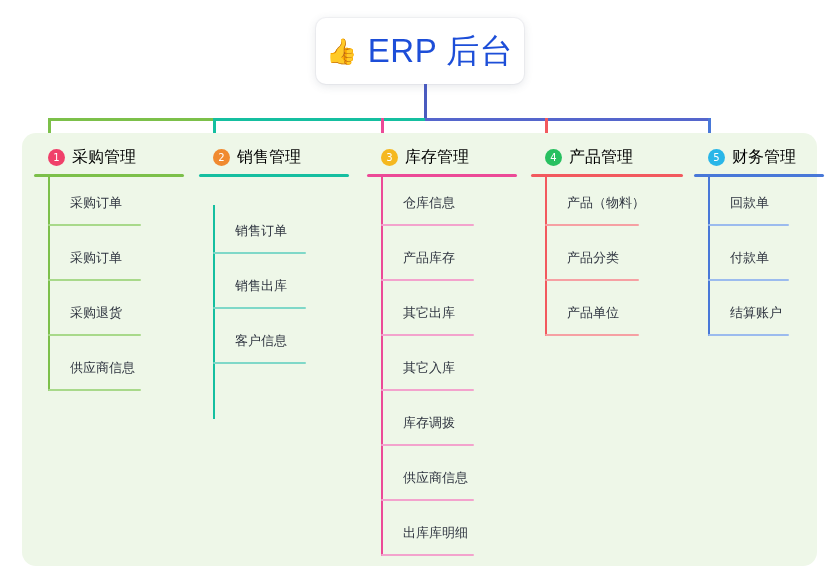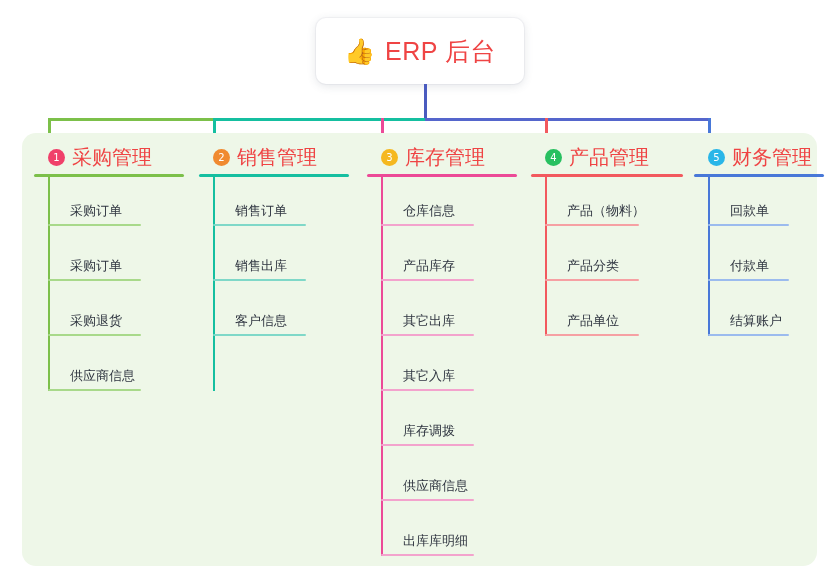--- a/index.html
+++ b/index.html
@@ -24,22 +24,22 @@
     background: #ffffff;
     border-radius: 10px;
     box-shadow: 0 2px 10px rgba(60,70,90,0.14), 0 0 0 1px rgba(70,80,110,0.05);
     display: flex;
     align-items: center;
     justify-content: center;
     gap: 10px;
   }
   .root-emoji { font-size: 25px; line-height: 1; }
   .root-title {
-    font-size: 25px;
-    color: #ef4444;
+    font-size: 33px;
+    color: #1d4ed8;
     letter-spacing: 0.5px;
     white-space: nowrap;
   }
 
   
   .ln { position: absolute; }
 
   
   .panel {
     position: absolute;
@@ -66,43 +66,43 @@
     width: 17px; height: 17px;
     border-radius: 50%;
     color: #ffffff;
     font-size: 10px;
     line-height: 17px;
     text-align: center;
     font-family: "DejaVu Sans", sans-serif;
     flex: 0 0 auto;
   }
   .col-title {
-    font-size: 20px;
-    color: #ef4444;
+    font-size: 16px;
+    color: #000000;
     white-space: nowrap;
   }
   .col-rule {
     height: 3px;
     border-radius: 2px;
     margin-top: 5px;
   }
   .col-body { position: relative; }
   .spine {
     position: absolute;
     left: 14px; top: 0;
     width: 2px;
   }
   .leaf {
     position: relative;
     height: 55px;
   }
   .leaf-label {
     position: absolute;
     left: 36px;
-    bottom: 12px;
+    bottom: 20px;
     font-size: 13px;
     color: #2f3540;
     white-space: nowrap;
   }
   .leaf-rule {
     position: absolute;
     left: 14px;
     bottom: 6px;
     height: 2px;
     border-radius: 1px;
@@ -158,21 +158,21 @@
             <div class="leaf-rule" style="background: rgb(168, 217, 138); width: 93px;"></div>
           </div>
         </div>
       </div>
       <div class="col" style="left: 199px; width: 150px;">
         <div class="col-head">
           <span class="badge" style="background: rgb(240, 138, 48);">2</span>
           <span class="col-title">销售管理</span>
         </div>
         <div class="col-rule" style="background: rgb(21, 191, 160); width: 150px;"></div>
-        <div class="col-body" style="height: 220px;">
+        <div class="col-body" style="height: 220px; margin-top: 28px;">
           <div class="spine" style="background: rgb(21, 191, 160); height: 214px;"></div>
           <div class="leaf">
             <span class="leaf-label">销售订单</span>
             <div class="leaf-rule" style="background: rgb(127, 216, 200); width: 93px;"></div>
           </div>
           <div class="leaf">
             <span class="leaf-label">销售出库</span>
             <div class="leaf-rule" style="background: rgb(127, 216, 200); width: 93px;"></div>
           </div>
           <div class="leaf">

